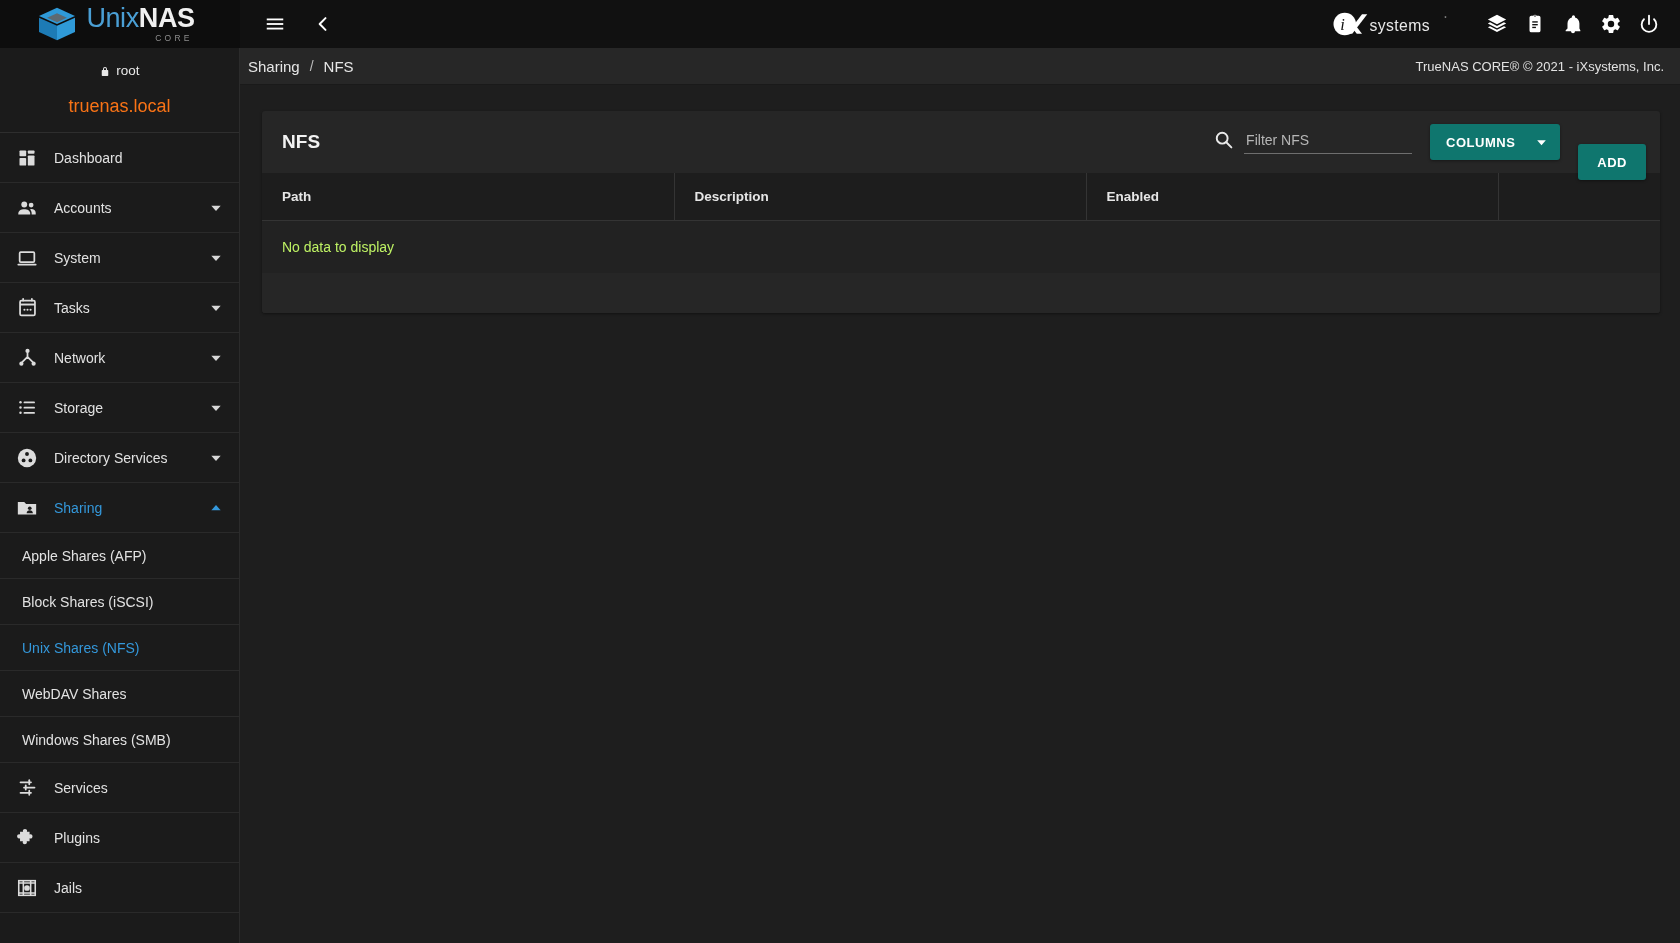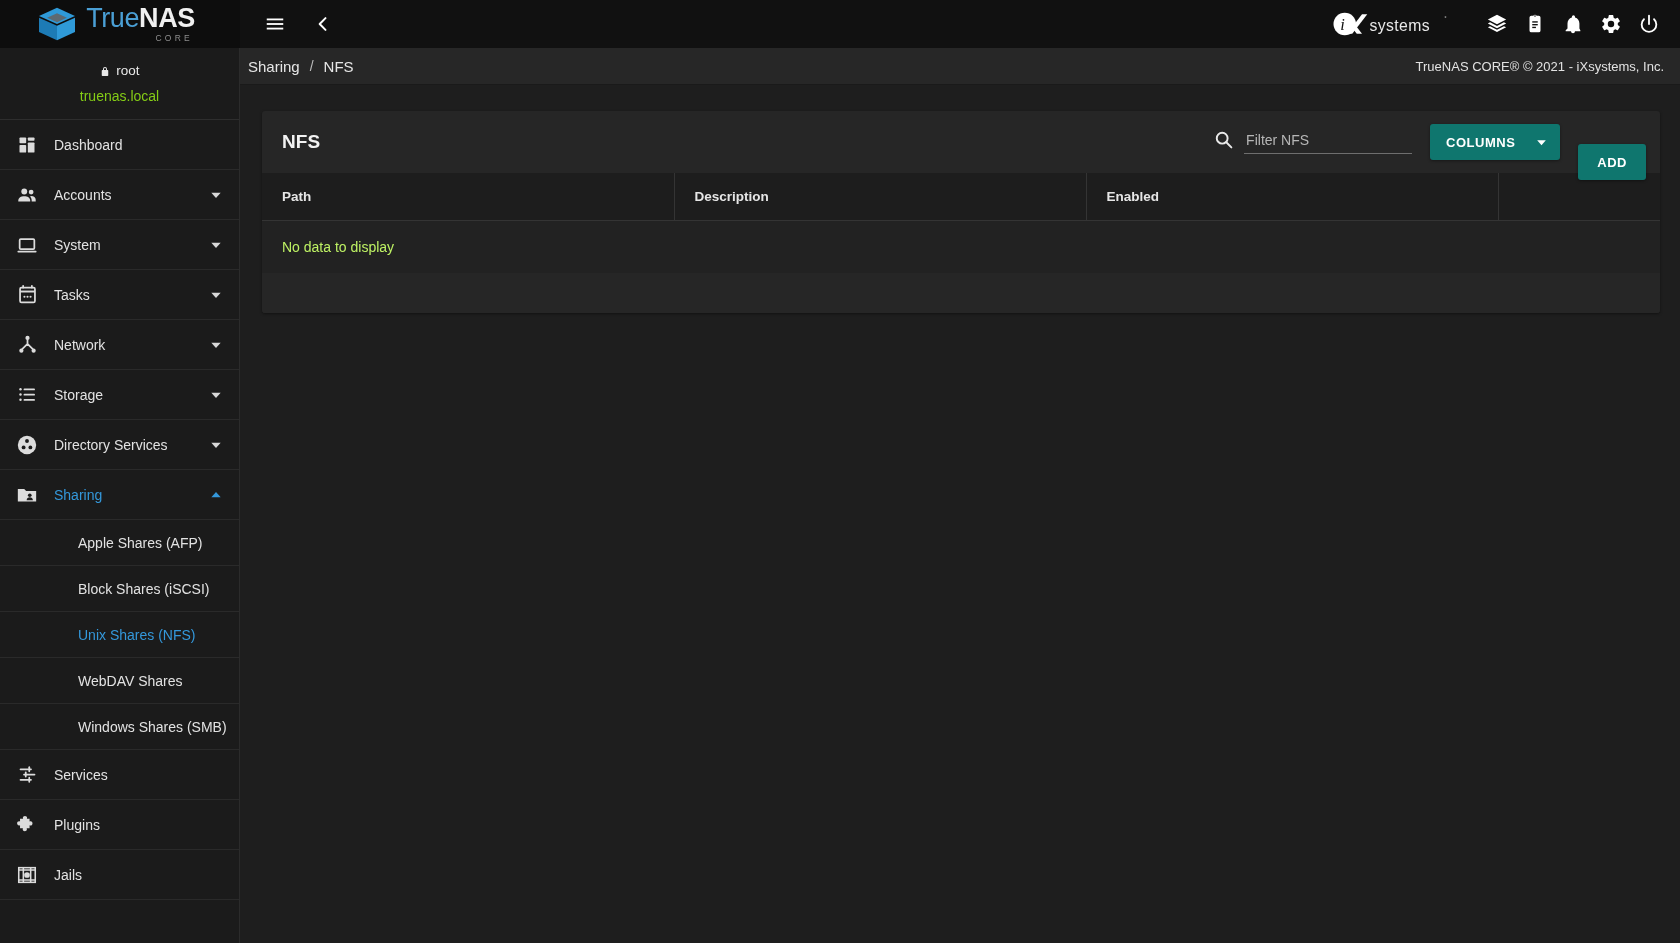--- a/index.html
+++ b/index.html
@@ -118,23 +118,23 @@
   .user-name {
     font-size: 13.5px;
     color: #e8e8e8;
     display: flex;
     align-items: center;
     justify-content: center;
     gap: 5px;
     line-height: 18px;
   }
   .user-host {
-    font-size: 14px;
-    color: #84cc16;
-    margin-top: 8px;
+    font-size: 18px;
+    color: #f97316;
+    margin-top: 16px;
   }
 
   .nav-item {
     height: 50px;
     display: flex;
     align-items: center;
     padding: 0 16px 0 14px;
     border-bottom: 1px solid #2a2a2a;
     cursor: pointer;
     color: #e2e2e2;
@@ -149,21 +149,21 @@
   }
   .nav-item .nav-label { flex: 1 1 auto; white-space: nowrap; }
   .nav-item .nav-chevron { flex: 0 0 auto; display: flex; align-items: center; color: #d8d8d8; }
   .nav-item.active { color: #3498db; }
   .nav-item.active .nav-chevron { color: #3498db; }
 
   .nav-sub {
     height: 46px;
     display: flex;
     align-items: center;
-    padding-left: 78px;
+    padding-left: 22px;
     border-bottom: 1px solid #2a2a2a;
     cursor: pointer;
     color: #e2e2e2;
     font-size: 14px;
   }
   .nav-sub.active { color: #3498db; }
 
   
   .main {
     flex: 1 1 auto;
@@ -296,21 +296,21 @@
 
     <div class="logo-zone">
       <div class="logo-wrap">
         <svg class="logo-mark" viewBox="0 0 44 40">
           <polygon points="22,2 42,11 22,20 2,11" fill="#2f9ad8"></polygon>
           <polygon points="2,13 22,22 22,38 2,29" fill="#1d7bb5"></polygon>
           <polygon points="42,13 22,22 22,38 42,29" fill="#2f9ad8"></polygon>
           <polygon points="22,8 33,13 22,18 11,13" fill="#5d6a72"></polygon>
         </svg>
         <div class="logo-text">
-          <div class="logo-true"><span class="t-blue">True</span><span class="t-white">NAS</span></div>
+          <div class="logo-true"><span class="t-blue">Unix</span><span class="t-white">NAS</span></div>
           <div class="logo-core">CORE</div>
         </div>
       </div>
     </div>
 
     <div class="topbar-left-ctrls">
       <div class="icon-btn">
         <svg width="22" height="22" viewBox="0 0 24 24" fill="currentColor">
             <rect x="3" y="6" width="18" height="2"></rect>
             <rect x="3" y="11" width="18" height="2"></rect>

